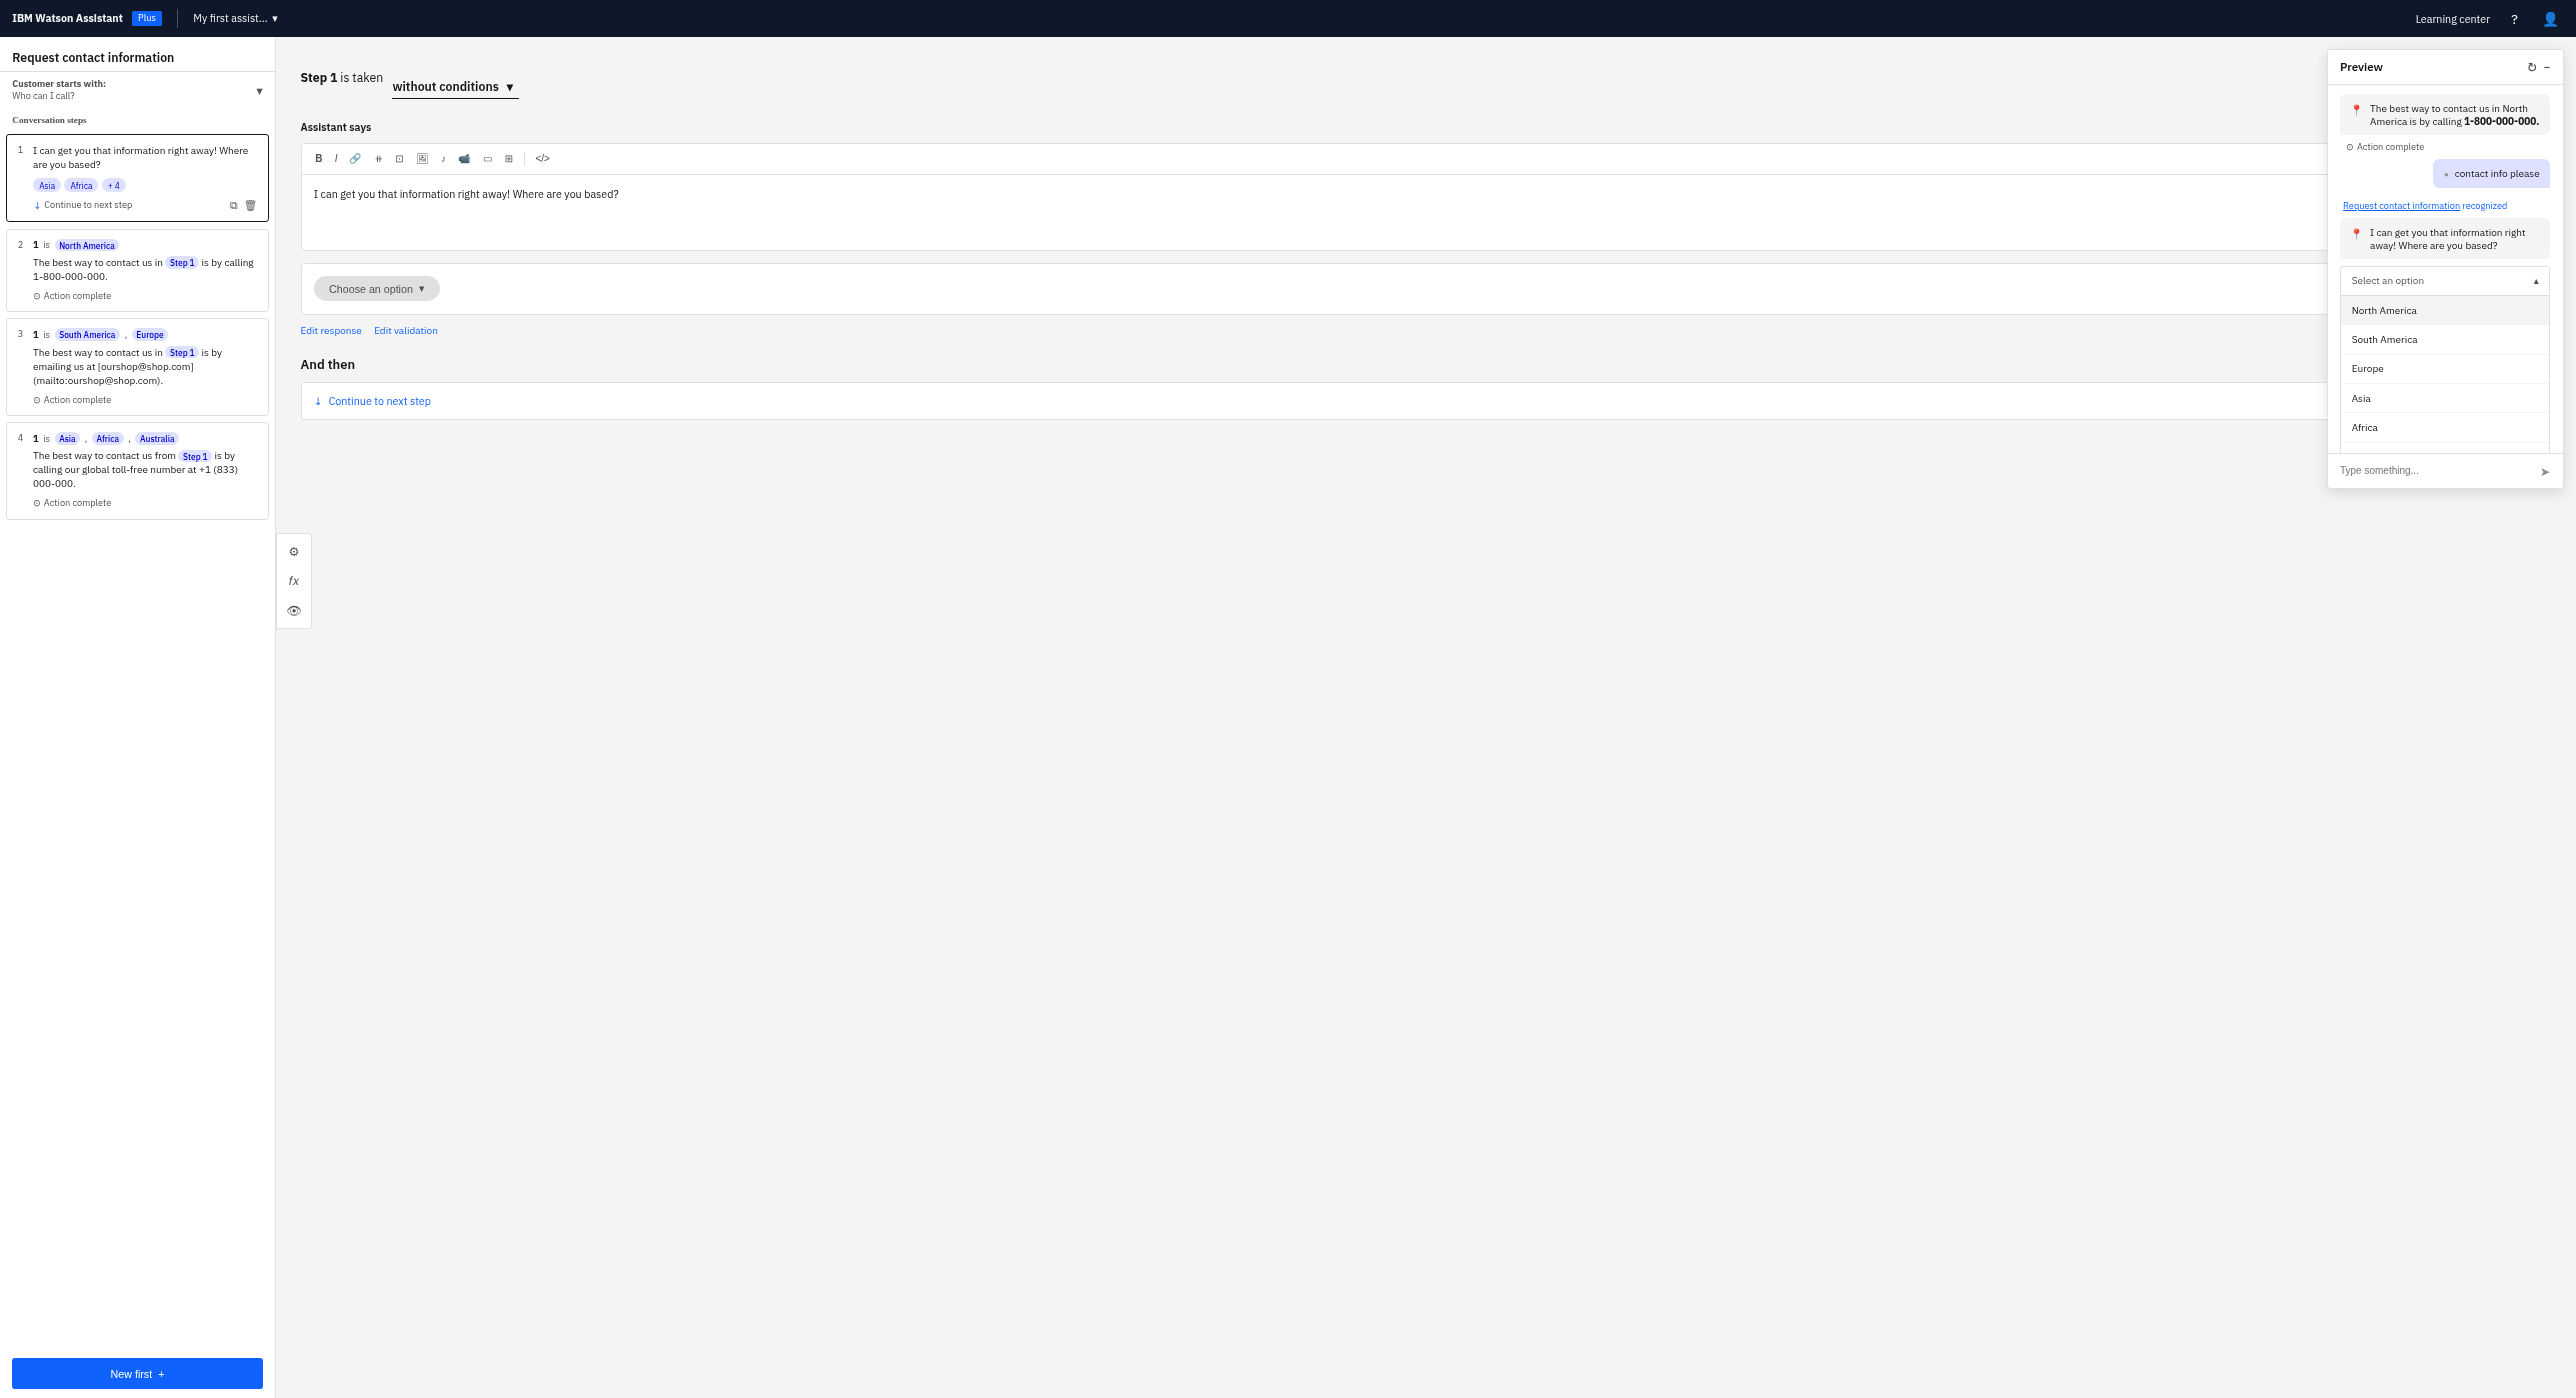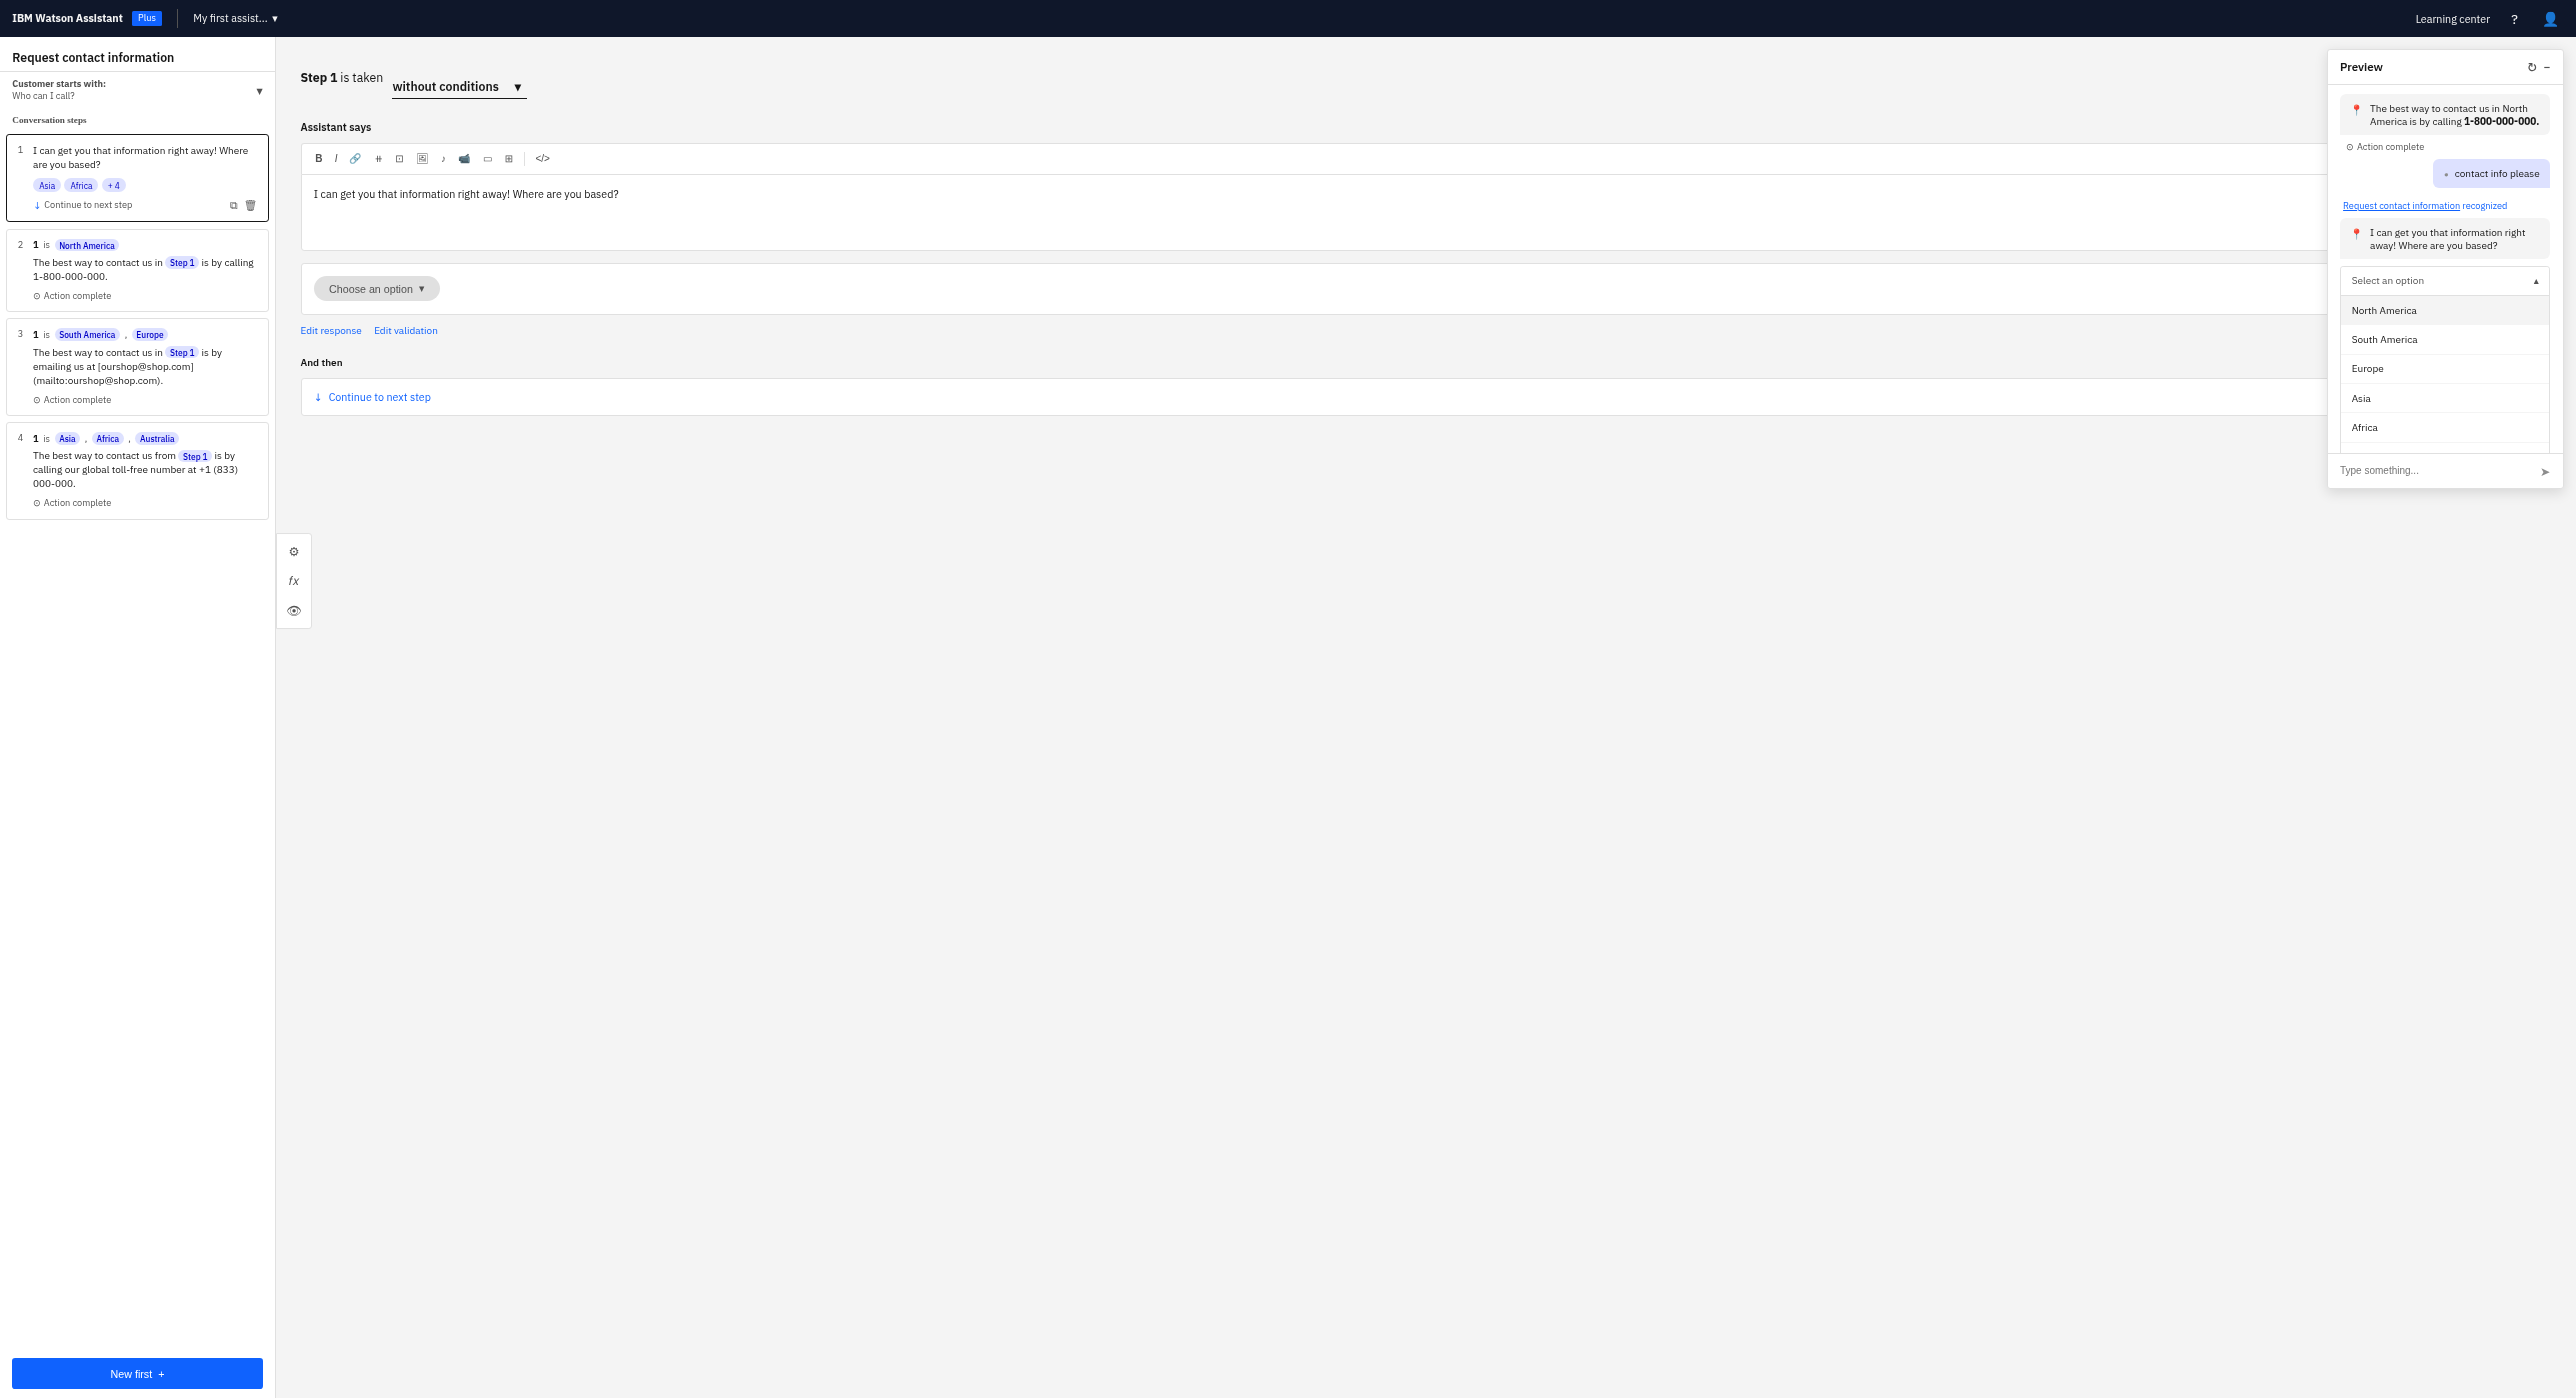--- a/index.html
+++ b/index.html
@@ -137,21 +137,21 @@
       display: flex;
       align-items: center;
       gap: 9.2px;
       margin-bottom: 21.4px;
     }
     .step-header-text { font-size: 12.3px; color: #161616; }
     .step-header-text strong { font-weight: 700; }
     .condition-dropdown {
       display: flex;
       align-items: center;
-      gap: 16px;
+      gap: 8px;
       border-bottom: 1.5px solid #161616;
       padding: 3.1px 6.1px 3.1px 0;
       cursor: pointer;
       font-size: 12.3px;
       color: #161616;
       font-weight: 600;
       margin-top: 20px;
     }
 
     .fx-btn {
@@ -228,21 +228,21 @@
       align-items: center;
       justify-content: space-between;
       margin-top: 9.2px;
       gap: 16px;
     }
     .response-footer-left { display: flex; gap: 12.3px; }
     .response-link { color: #0f62fe; font-size: 10px; cursor: pointer; text-decoration: none; }
     .response-footer-icons { display: flex; gap: 9.2px; color: #525252; cursor: pointer; }
 
     .and-then-section { margin-top: 18.4px; }
-    .and-then-label { font-size: 10px; font-weight: 600; color: #161616; margin-bottom: 9.2px; }
+    .and-then-label { font-size: 13px; font-weight: 600; color: #161616; margin-bottom: 9.2px; }
     .and-then-row {
       background: #fff;
       border: 0.8px solid #e0e0e0;
       border-radius: 3.1px;
       padding: 10.7px 12.3px;
       display: flex;
       align-items: center;
       gap: 6.1px;
       color: #0f62fe;
       font-size: 10.7px;

